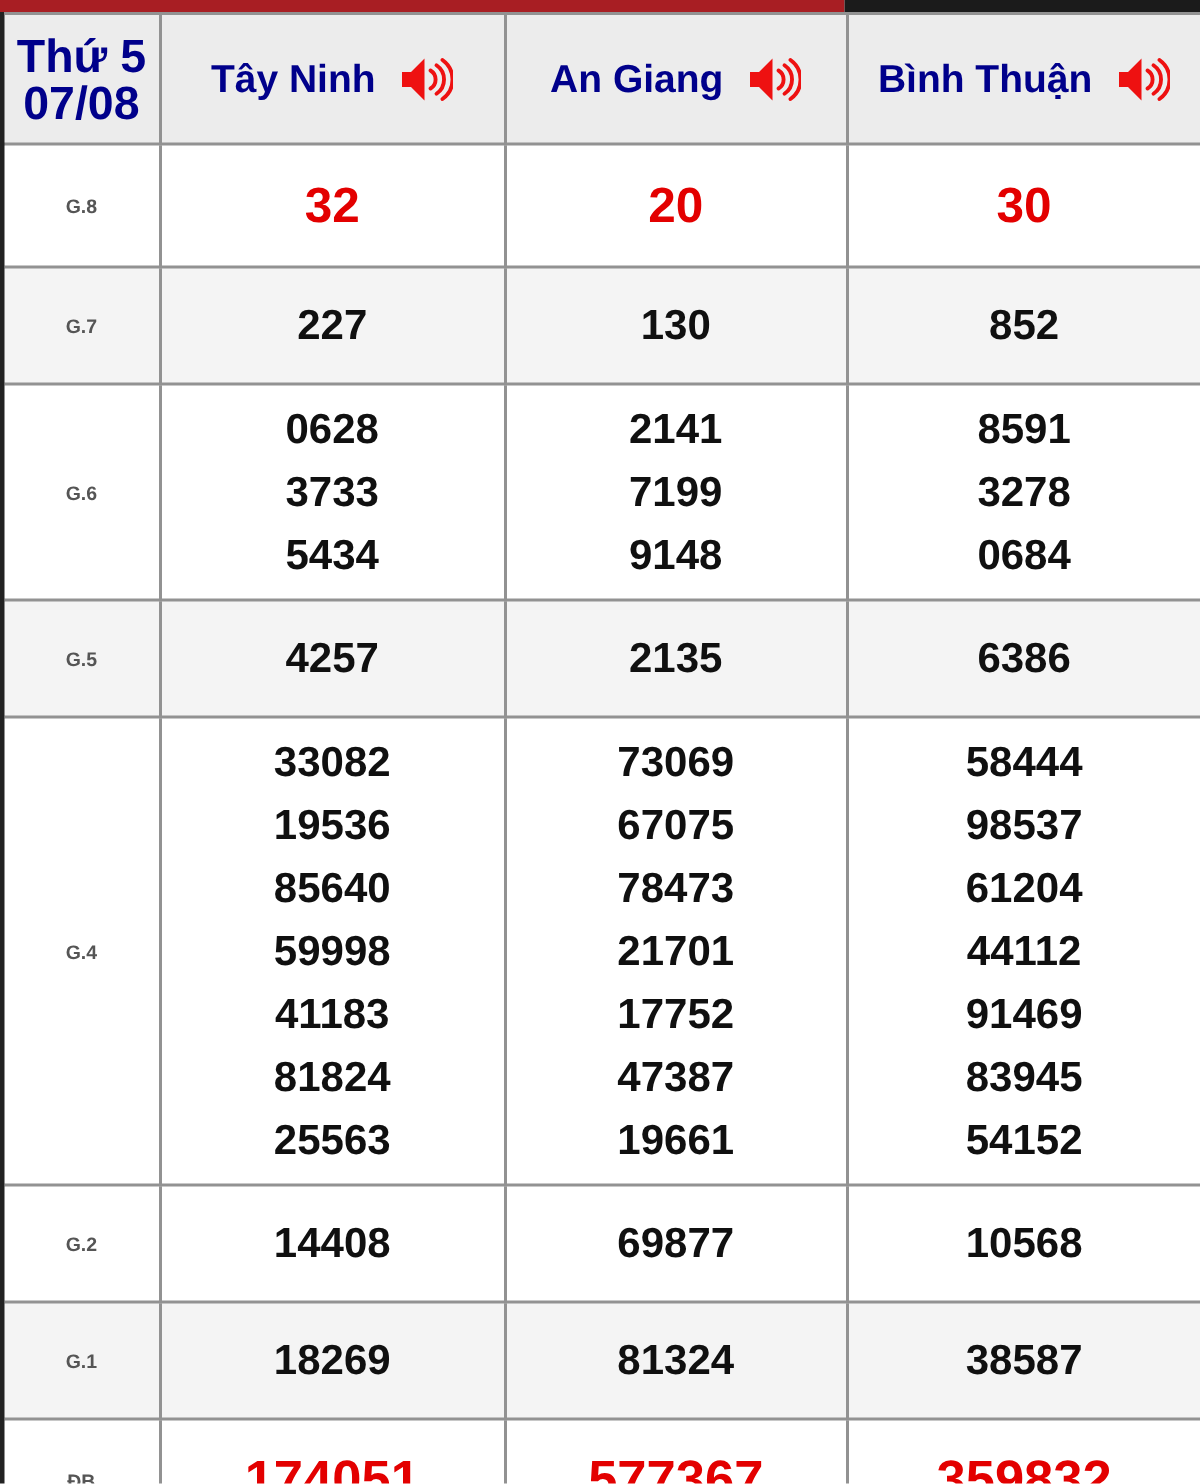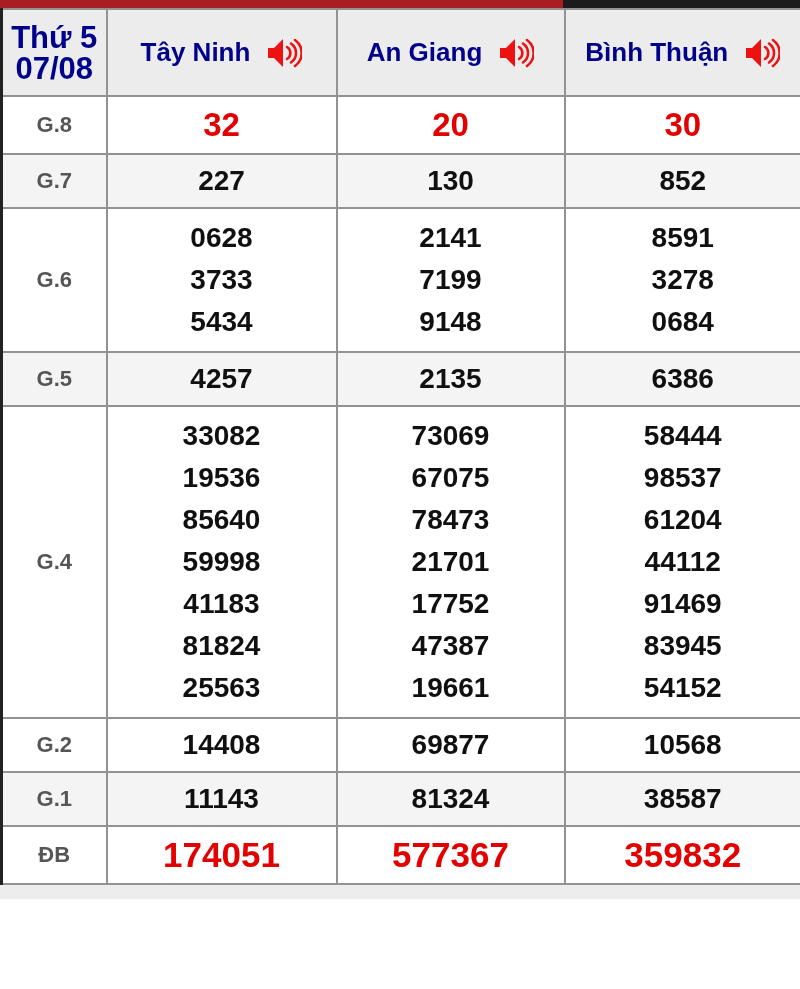--- a/index.html
+++ b/index.html
@@ -31,22 +31,22 @@
     background:var(--header-bg);height:85px;color:var(--navy);
     font-weight:bold;
   }
   .date-cell div{font-size:31px;line-height:31px;font-weight:bold;}
   .province-inner{
     display:flex;align-items:center;justify-content:center;gap:16px;
     font-size:26px;font-weight:bold;color:var(--navy);
   }
   .speaker-wrap{display:inline-flex;align-items:center;cursor:pointer;}
   tbody td{font-weight:bold;color:var(--number-black);}
-  td.label-cell{font-size:22px;color:var(--label-gray);}
-  td.num-cell{padding:5px 0;}
+  td.label-cell{font-size:13px;color:var(--label-gray);}
+  td.num-cell{padding:17px 0;}
   td.num-cell div{font-size:28px;line-height:42px;}
   tr.stripe{background:var(--stripe-bg);}
   tr.row-plain{background:var(--row-bg);}
   tr.hl td.num-cell{color:var(--number-red);}
   tbody tr:first-child td.num-cell div{font-size:33px;line-height:46px;}
   tbody tr:last-child  td.num-cell div{font-size:35px;line-height:46px;}
   tr.lines-3 td.num-cell{padding:8px 0;}
   tr.lines-2 td.num-cell{padding:7px 0;}
   .footer-strip{height:14px;width:800px;background:var(--footer-bg);}
 </style>
@@ -205,21 +205,21 @@
         <td class="num-cell">
           <div>69877</div>
         </td>
         <td class="num-cell">
           <div>10568</div>
         </td>
       </tr>
       <tr class="stripe">
         <td class="label-cell">G.1</td>
         <td class="num-cell">
-          <div>11143</div>
+          <div>18269</div>
         </td>
         <td class="num-cell">
           <div>81324</div>
         </td>
         <td class="num-cell">
           <div>38587</div>
         </td>
       </tr>
       <tr class="row-plain hl">
         <td class="label-cell">ĐB</td>

